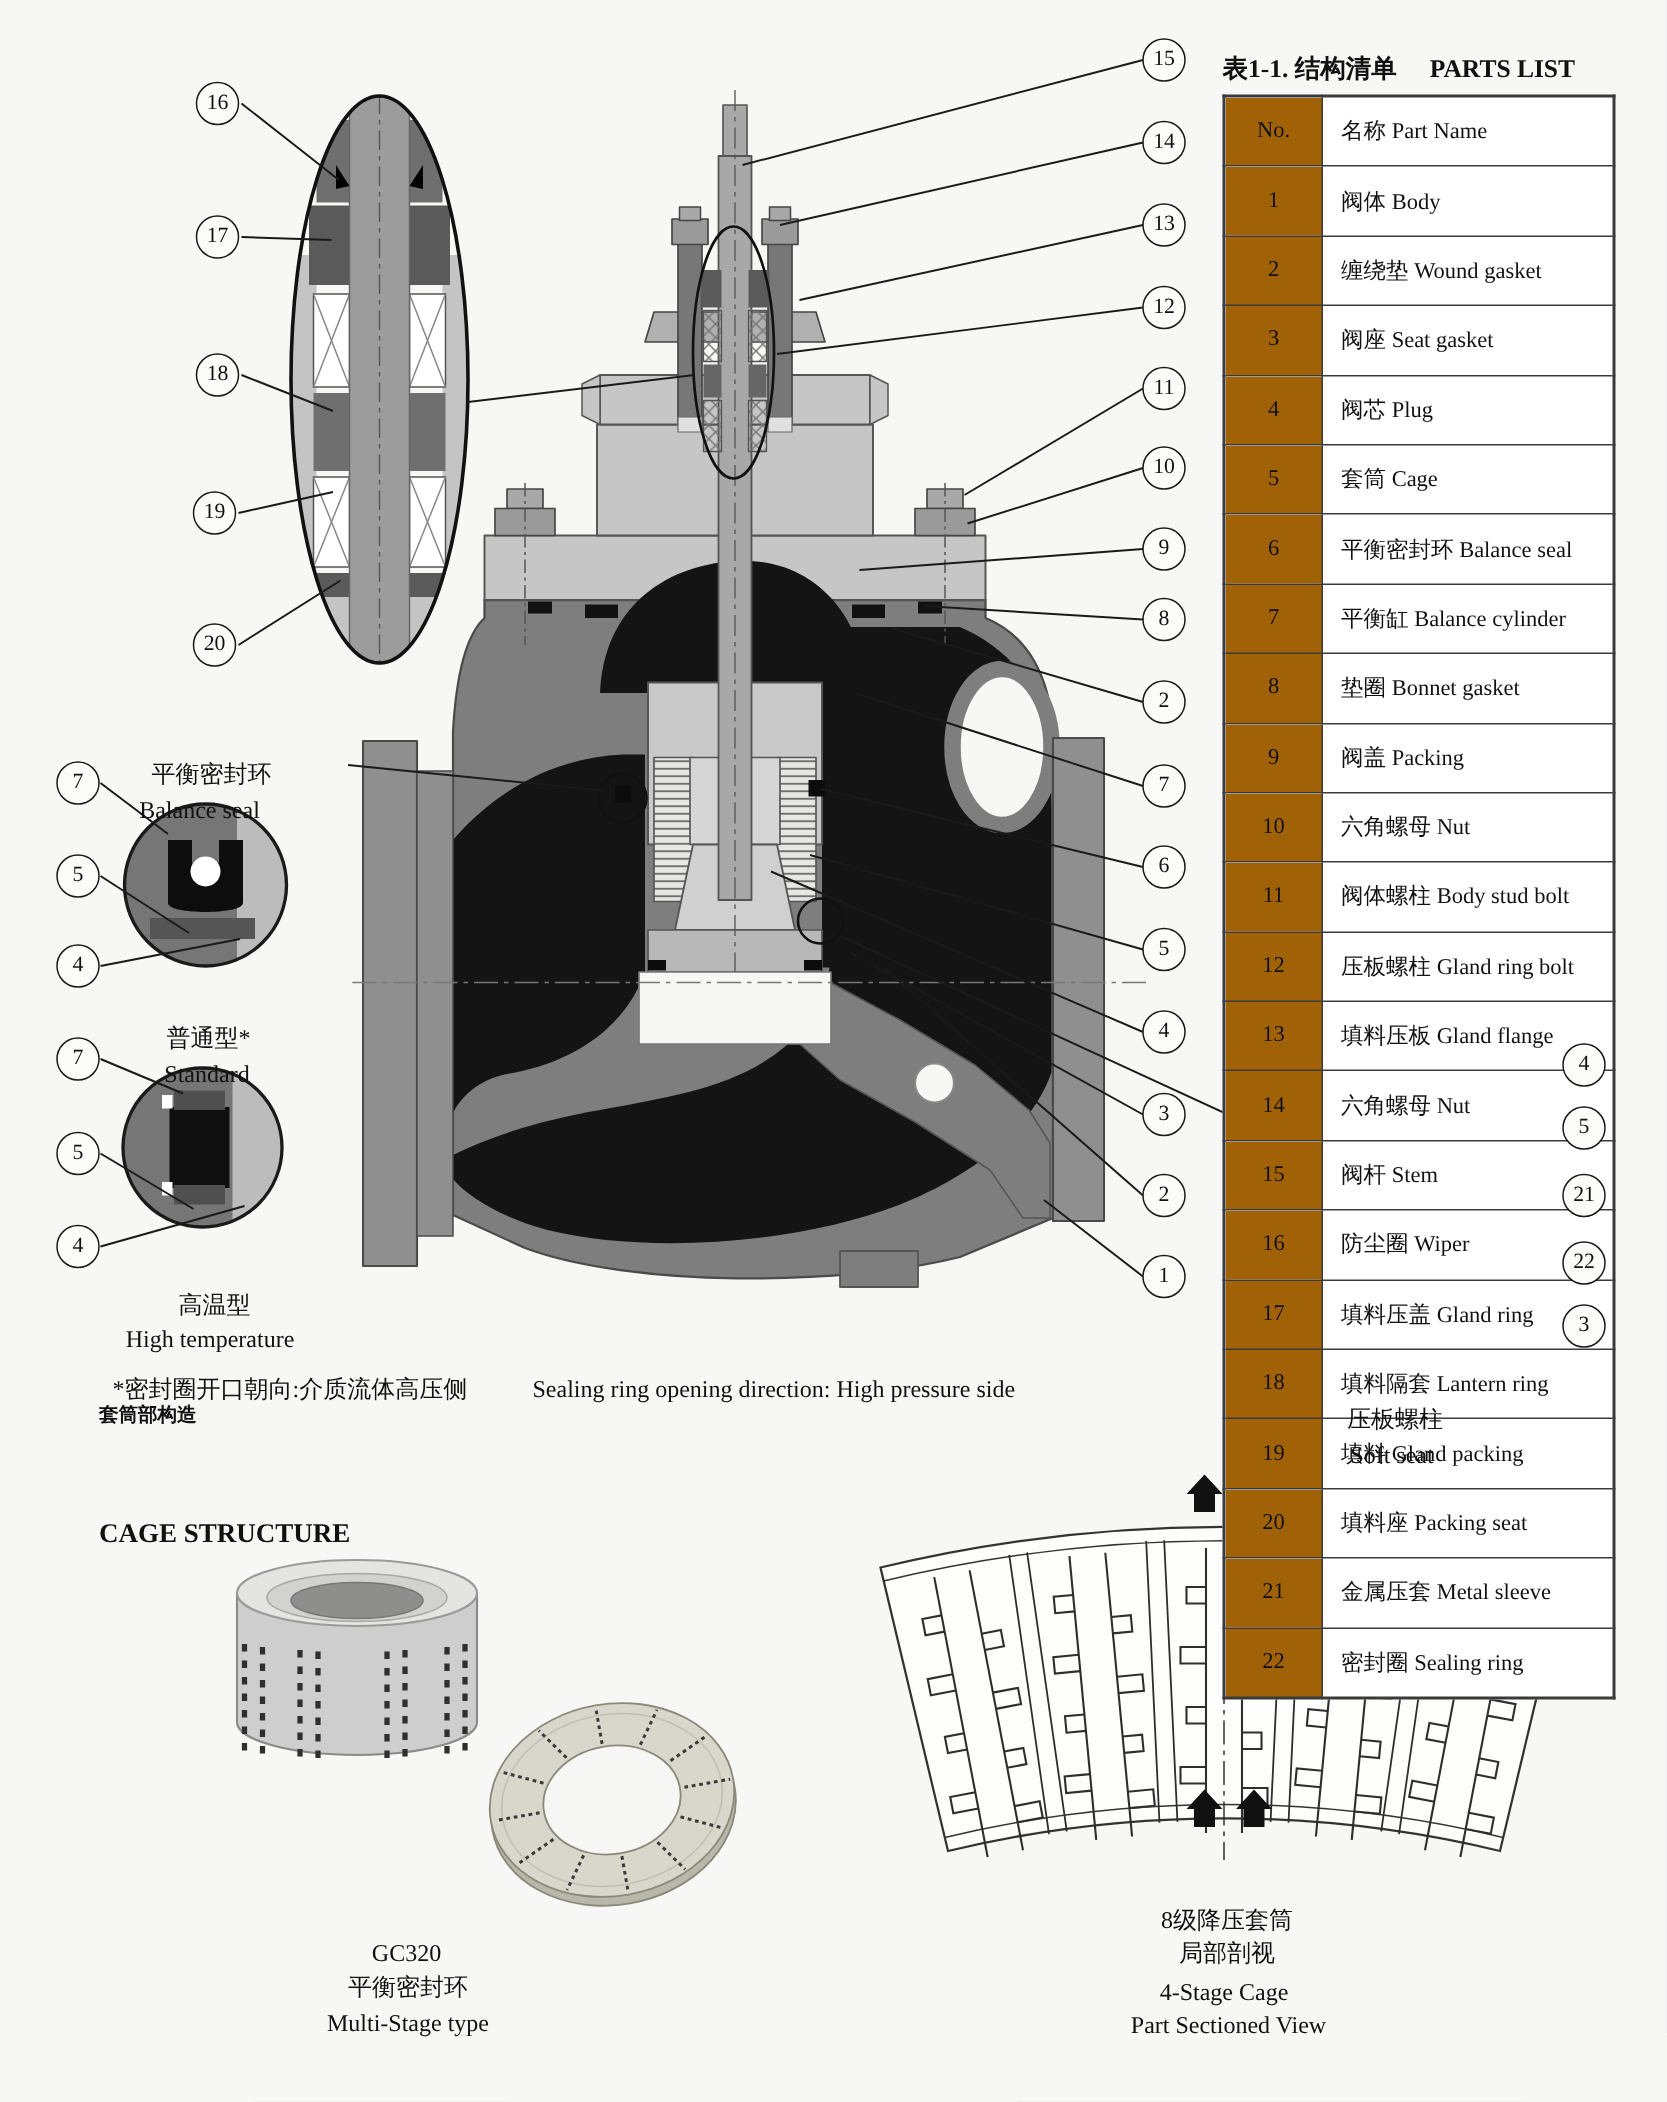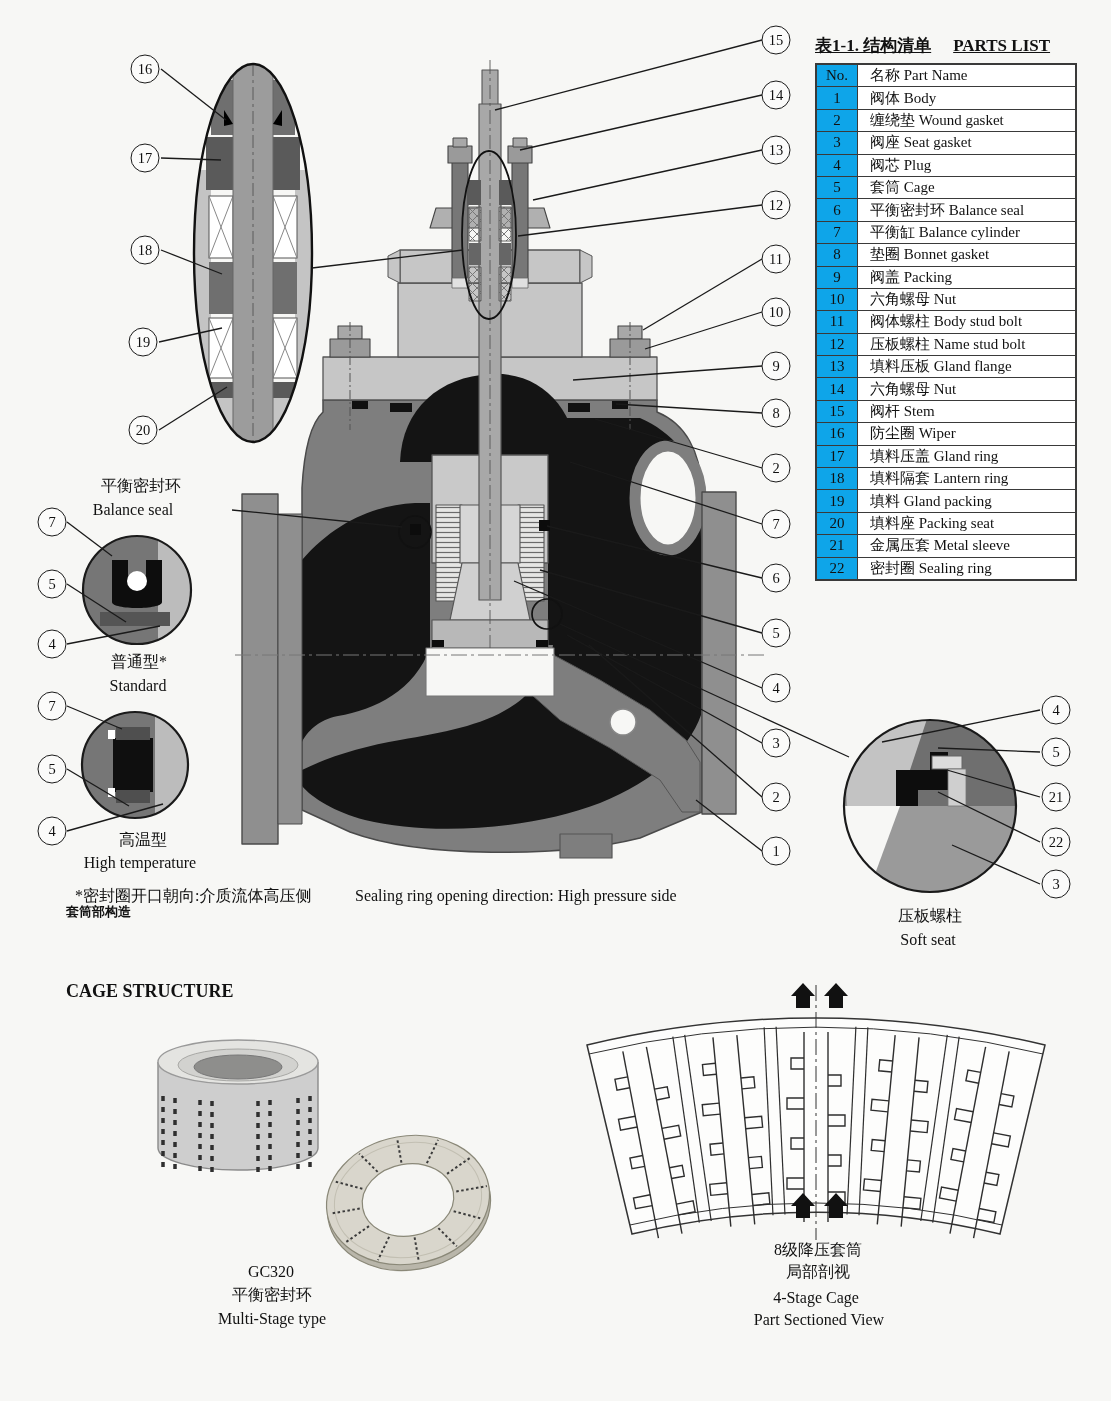--- a/index.html
+++ b/index.html
@@ -1,29 +1,29 @@
 <!DOCTYPE html>
 <html><head>
 <meta charset="utf-8">
 <style>
   html,body{margin:0;padding:0;background:#e8e8e8;}
   #stage{position:relative;width:1111px;height:1401px;background:#f7f7f5;overflow:hidden;
          font-family:"Liberation Serif","DejaVu Serif",serif;color:#111;}
   #drawing{position:absolute;left:0;top:0;}
-  .lbl{position:absolute;white-space:nowrap;font-size:16px;line-height:19px;color:#111;}
+  .lbl{position:absolute;white-space:nowrap;font-size:16px;line-height:19px;color:#111;margin-top:31px;}
   .ctr{transform:translateX(-50%);}
   .bold{font-weight:bold;}
   .co{position:absolute;width:29px;height:29px;box-sizing:border-box;border:1.7px solid #1a1a1a;
       border-radius:50%;background:#fbfbfa;display:flex;align-items:center;justify-content:center;
       font-size:14.5px;transform:translate(-50%,-50%);}
   .parts{position:absolute;left:815px;top:63px;width:262px;border-collapse:collapse;
          font-size:15px;background:#fff;border:2px solid #3a3a3a;table-layout:fixed;}
   .parts td{border:1.4px solid #3a3a3a;height:21.4px;padding:0 0 0 12px;overflow:hidden;white-space:nowrap;}
-  .parts td.no{width:40px;text-align:center;background:#0ea5e9;padding:0;}
-  #tbl-title{position:absolute;left:815px;top:34px;font-size:17px;font-weight:bold;text-decoration:underline;}
+  .parts td.no{width:40px;text-align:center;background:#a16207;padding:12px;}
+  #tbl-title{position:absolute;left:815px;top:34px;font-size:17px;font-weight:bold;}
   #tbl-title .gap{display:inline-block;width:22px;}
 </style>
 </head>
 <body>
 
 <div id="stage">
 
 <svg id="drawing" width="1111" height="1401" viewBox="0 0 1111 1401">
   <defs>
     <pattern id="xh" width="9" height="9" patternUnits="userSpaceOnUse">
@@ -377,21 +377,21 @@
   <tr>
           <td class="no">10</td>
           <td class="nm">六角螺母 Nut</td>
         </tr>
   <tr>
           <td class="no">11</td>
           <td class="nm">阀体螺柱 Body stud bolt</td>
         </tr>
   <tr>
           <td class="no">12</td>
-          <td class="nm">压板螺柱 Name stud bolt</td>
+          <td class="nm">压板螺柱 Gland ring bolt</td>
         </tr>
   <tr>
           <td class="no">13</td>
           <td class="nm">填料压板 Gland flange</td>
         </tr>
   <tr>
           <td class="no">14</td>
           <td class="nm">六角螺母 Nut</td>
         </tr>
   <tr>

